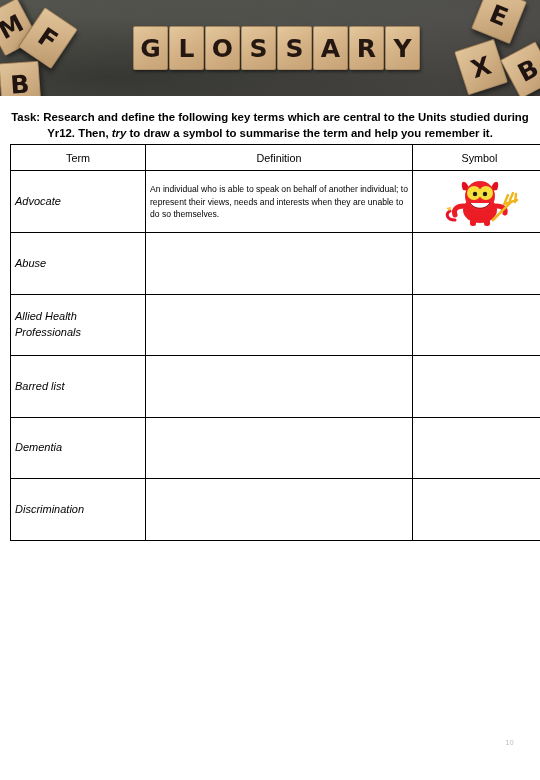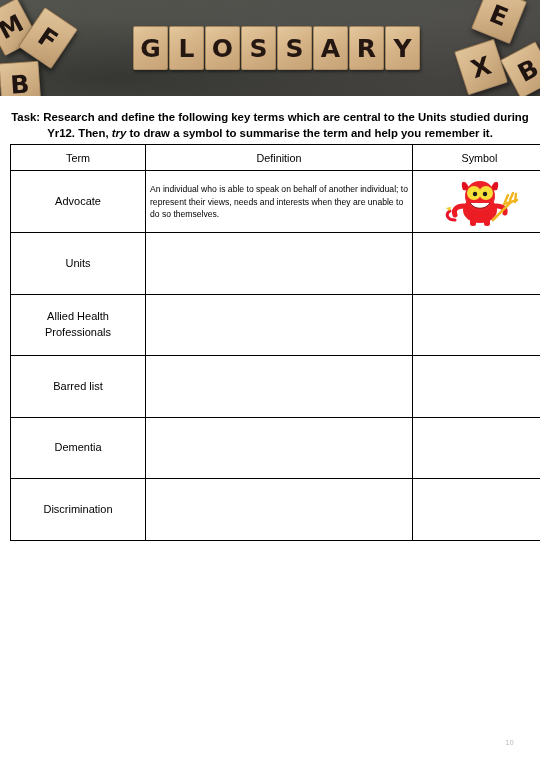--- a/index.html
+++ b/index.html
@@ -91,23 +91,23 @@
   th.col-def,  td.col-def  { width: 267px; }
   th.col-sym,  td.col-sym  { width: 134px; }
 
   table.glossary th {
     height: 26px;
     font-size: 10.8px;
     font-weight: normal;
     text-align: center;
   }
   td.col-term {
-    text-align: center;
     font-size: 11px;
     line-height: 1.45;
+    font-style: italic;
   }
   td.col-def {
     text-align: left;
     font-size: 8.6px;
     line-height: 1.5;
     padding: 4px 6px;
   }
   td.col-sym { text-align: center; position: relative; }
   tr.data-row { height: 61.5px; }
   tr.first-row { height: 62px; }
@@ -202,21 +202,21 @@
 
               <line x1="52" y1="44" x2="70" y2="26" stroke="#f0b41d" stroke-width="2.6" stroke-linecap="round"></line>
               <path d="M64 26 l3 -7 M69 24 l3 -7 M74 26 l1 -8" stroke="#f0b41d" stroke-width="2.4" stroke-linecap="round" fill="none"></path>
               <path d="M63 28 L76 24" stroke="#f0b41d" stroke-width="2.4" stroke-linecap="round"></path>
             </svg>
           </div>
         </td>
       </tr>
 
       <tr class="data-row">
-        <td class="col-term">Units</td>
+        <td class="col-term">Abuse</td>
         <td class="col-def"></td>
         <td class="col-sym"></td>
       </tr>
       <tr class="data-row">
         <td class="col-term">Allied Health Professionals</td>
         <td class="col-def"></td>
         <td class="col-sym"></td>
       </tr>
       <tr class="data-row">
         <td class="col-term">Barred list</td>

